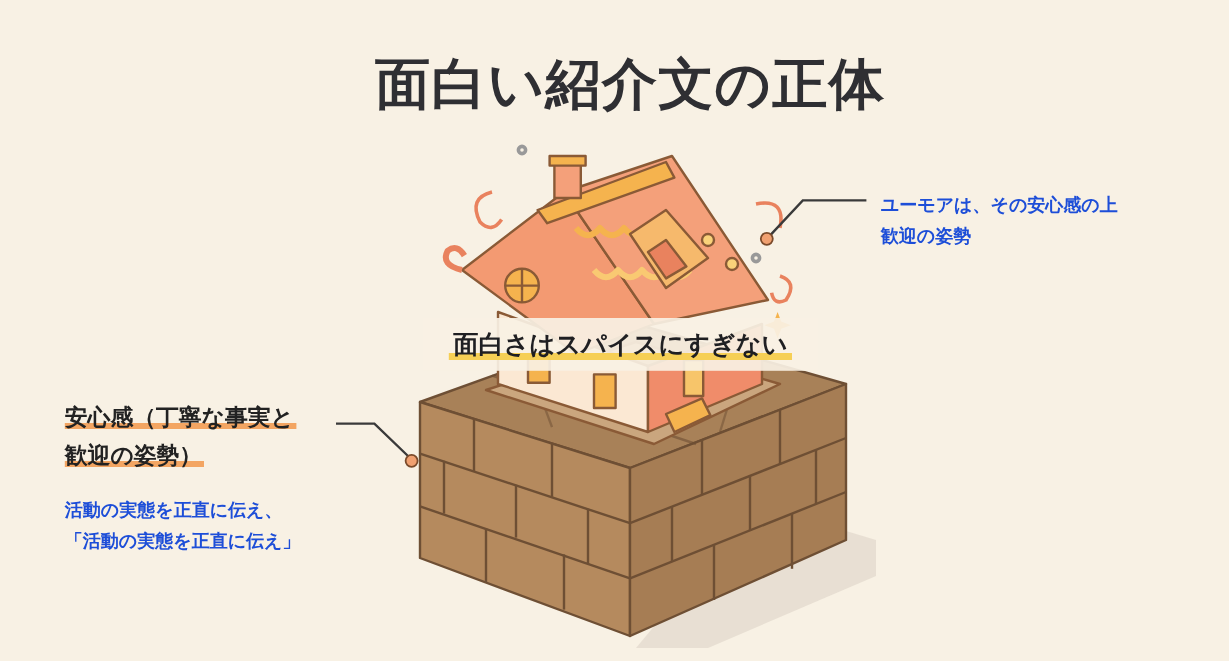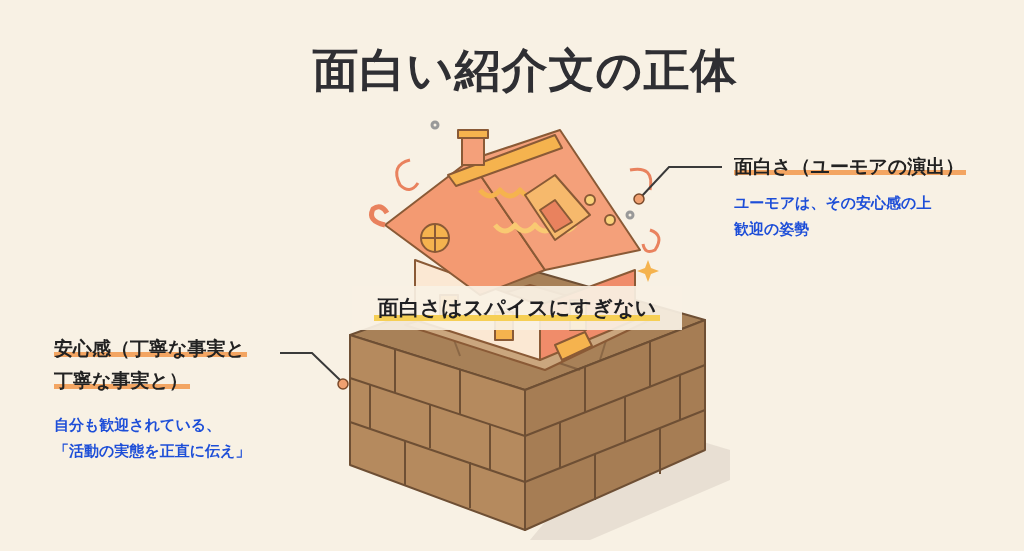--- a/index.html
+++ b/index.html
@@ -25,21 +25,21 @@
       left: 330px; top: 120px;
       width: 400px; height: 420px;
     }
     .illustration svg { width: 100%; height: 100%; display: block; }
 
     .caption-banner {
       position: absolute;
       left: 352px; top: 265px;
       width: 330px; height: 44px;
       background: rgba(248, 241, 228, 0.92);
-      display: flex; align-items: center; justify-content: center; margin-top: 21px;
+      display: flex; align-items: center; justify-content: center;
     }
     .caption-text {
       font-size: 21px;
       font-weight: bold;
       color: #1f1f22;
       padding: 0 4px 1px 4px;
       background: linear-gradient(to bottom, transparent 72%, #f6cf55 72%, #f6cf55 92%, transparent 92%);
     }
 
     .callout-right {
@@ -183,31 +183,28 @@
     <polyline points="280,353 312,353 340,380" fill="none" stroke="#3a3a3a" stroke-width="2"></polyline>
     <circle cx="343" cy="384" r="5" fill="#f0a070" stroke="#7a4a2a" stroke-width="1.5"></circle>
   </g>
 </svg>
 
 <div class="caption-banner">
   <span class="caption-text">面白さはスパイスにすぎない</span>
 </div>
 
 <div class="callout-right">
-  <div class="callout-heading">
-    <span class="hl">面白さ（ユーモアの演出）</span>
-  </div>
   <div class="callout-body">
     <div>ユーモアは、その安心感の上</div>
     <div>歓迎の姿勢</div>
   </div>
 </div>
 
 <div class="callout-left">
   <div class="callout-heading">
     <div><span class="hl">安心感（丁寧な事実と</span></div>
-    <div><span class="hl">丁寧な事実と）</span></div>
+    <div><span class="hl">歓迎の姿勢）</span></div>
   </div>
   <div class="callout-body">
-    <div>自分も歓迎されている、</div>
+    <div>活動の実態を正直に伝え、</div>
     <div>「活動の実態を正直に伝え」</div>
   </div>
 </div>
 
 </body></html>

